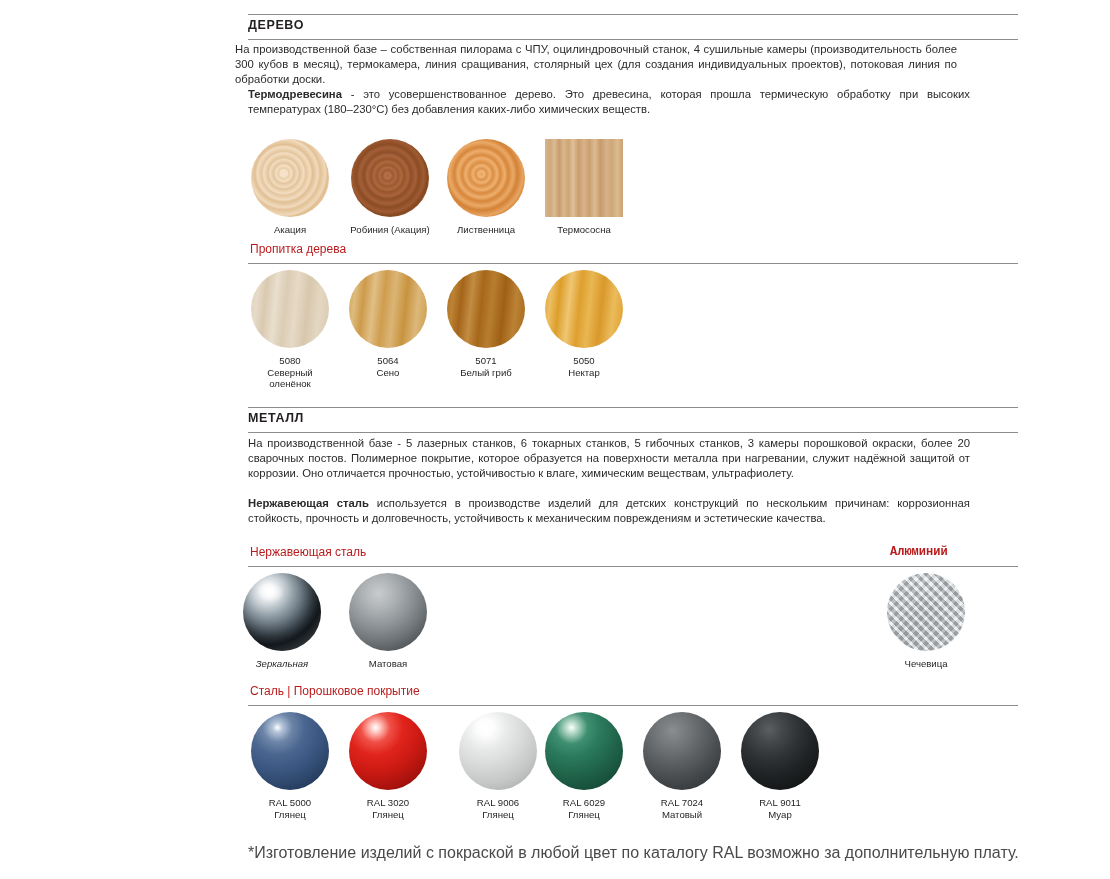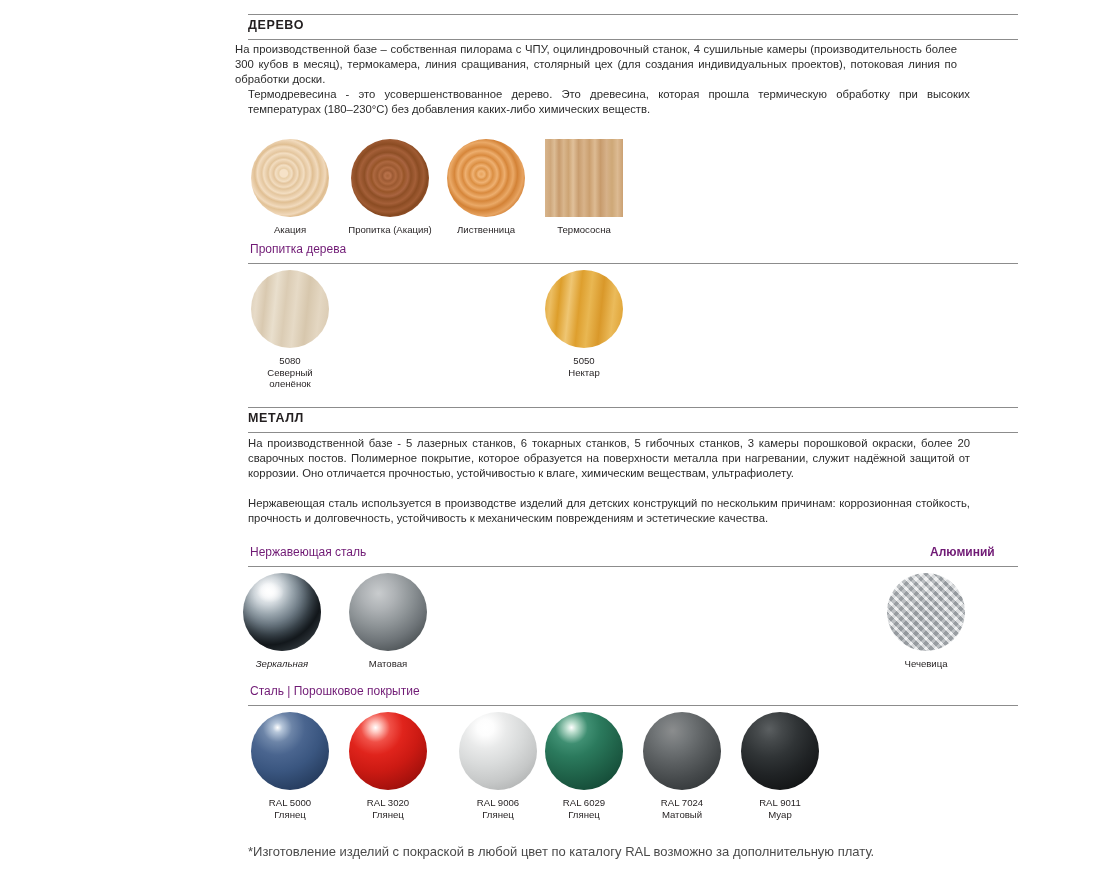--- a/index.html
+++ b/index.html
@@ -46,27 +46,27 @@
   }
 
   
   .para {
     position: absolute;
     font-size: 11.3px;
     line-height: 15.2px;
     text-align: justify;
     color: #2b2b2b;
   }
-  .para b { font-weight: normal; }
+  .para b { font-weight: bold; }
 
   
   .grp-label {
     position: absolute;
     font-size: 12px;
-    color: #701a75;
+    color: #b91c1c;
   }
   .grp-label.bold { font-weight: bold; }
 
   
   .swatch {
     position: absolute;
     text-align: center;
   }
   .swatch .cap {
     font-size: 9.6px;
@@ -245,21 +245,21 @@
   .chip-lentil {
     border-radius: 50%;
     background:
       repeating-linear-gradient(45deg, rgba(255,255,255,.55) 0 3px, rgba(120,125,130,.35) 3px 7px),
       repeating-linear-gradient(-45deg, rgba(255,255,255,.45) 0 3px, rgba(110,115,120,.30) 3px 7px),
       linear-gradient(135deg, #d3d7da 0%, #b9bec2 50%, #cdd2d5 100%);
   }
 
   .footnote {
     position: absolute;
-    font-size: 13px;
+    font-size: 16px;
     color: #4a4a4a;
   }
 </style>
 </head>
 <body>
 
 <div class="page">
 
   <div class="rule-top" style="left:248px; top:14px; width:770px;"></div>
   <div class="section-head" style="top:18px;">
@@ -272,59 +272,69 @@
   <div class="para" style="left:248px; top:87px; width:722px;">
     <b>Термодревесина</b><span> - это усовершенствованное дерево. Это древесина, которая прошла термическую обработку при высоких температурах (180–230°С) без добавления каких-либо химических веществ.</span>
   </div>
 
   <div class="swatch" style="left:248px; top:139px; width:84px;">
     <div class="disc log-sosna"></div>
     <div class="cap">Акация</div>
   </div>
   <div class="swatch" style="left:336px; top:139px; width:108px;">
     <div class="disc log-robinia"></div>
-    <div class="cap">Пропитка (Акация)</div>
+    <div class="cap">Робиния (Акация)</div>
   </div>
   <div class="swatch" style="left:542px; top:139px; width:84px;">
     <div class="chip board-termo"></div>
     <div class="cap">Термососна</div>
   </div>
   <div class="swatch" style="left:444px; top:139px; width:84px;">
     <div class="disc log-listv"></div>
     <div class="cap">Лиственница</div>
   </div>
 
   <div class="grp-label" style="left:250px; top:242px;">Пропитка дерева</div>
   <div class="rule-bot" style="left:248px; top:263px; width:770px;"></div>
 
   <div class="swatch" style="left:248px; top:270px; width:84px;">
     <div class="disc imp-5080"></div>
     <div class="cap">5080
 Северный оленёнок</div>
   </div>
+  <div class="swatch" style="left:346px; top:270px; width:84px;">
+    <div class="disc imp-5064"></div>
+    <div class="cap">5064
+Сено</div>
+  </div>
+  <div class="swatch" style="left:444px; top:270px; width:84px;">
+    <div class="disc imp-5071"></div>
+    <div class="cap">5071
+Белый гриб</div>
+  </div>
   <div class="swatch" style="left:542px; top:270px; width:84px;">
     <div class="disc imp-5050"></div>
     <div class="cap">5050
 Нектар</div>
   </div>
 
   <div class="rule-top" style="left:248px; top:407px; width:770px;"></div>
   <div class="section-head" style="top:411px;">
     <div class="title">МЕТАЛЛ</div>
   </div>
   <div class="rule-bot" style="left:248px; top:432px; width:770px;"></div>
 
   <div class="para" style="left:248px; top:436px; width:722px;">На производственной базе - 5 лазерных станков, 6 токарных станков, 5 гибочных станков, 3 камеры порошковой окраски, более 20 сварочных постов. Полимерное покрытие, которое образуется на поверхности металла при нагревании, служит надёжной защитой от коррозии. Оно отличается прочностью, устойчивостью к влаге, химическим веществам, ультрафиолету.</div>
 
   <div class="para" style="left:248px; top:496px; width:722px;">
     <b>Нержавеющая сталь</b><span> используется в производстве изделий для детских конструкций по нескольким причинам: коррозионная стойкость, прочность и долговечность, устойчивость к механическим повреждениям и эстетические качества.</span>
   </div>
 
   <div class="grp-label" style="left:250px; top:545px;">Нержавеющая сталь</div>
-  <div class="grp-label bold" style="left:930px; top:545px;">Алюминий</div>
+  <div class="grp-label bold" style="left:890px; top:545px;font-family:Liberation Mono, monospace;">Алюминий</div>
   <div class="rule-bot" style="left:248px; top:566px; width:770px;"></div>
 
   <div class="swatch" style="left:240px; top:573px; width:84px;font-style:italic;">
     <div class="sph sph-mirror"></div>
     <div class="cap">Зеркальная</div>
   </div>
   <div class="swatch" style="left:346px; top:573px; width:84px;">
     <div class="sph sph-matte"></div>
     <div class="cap">Матовая</div>
   </div>

